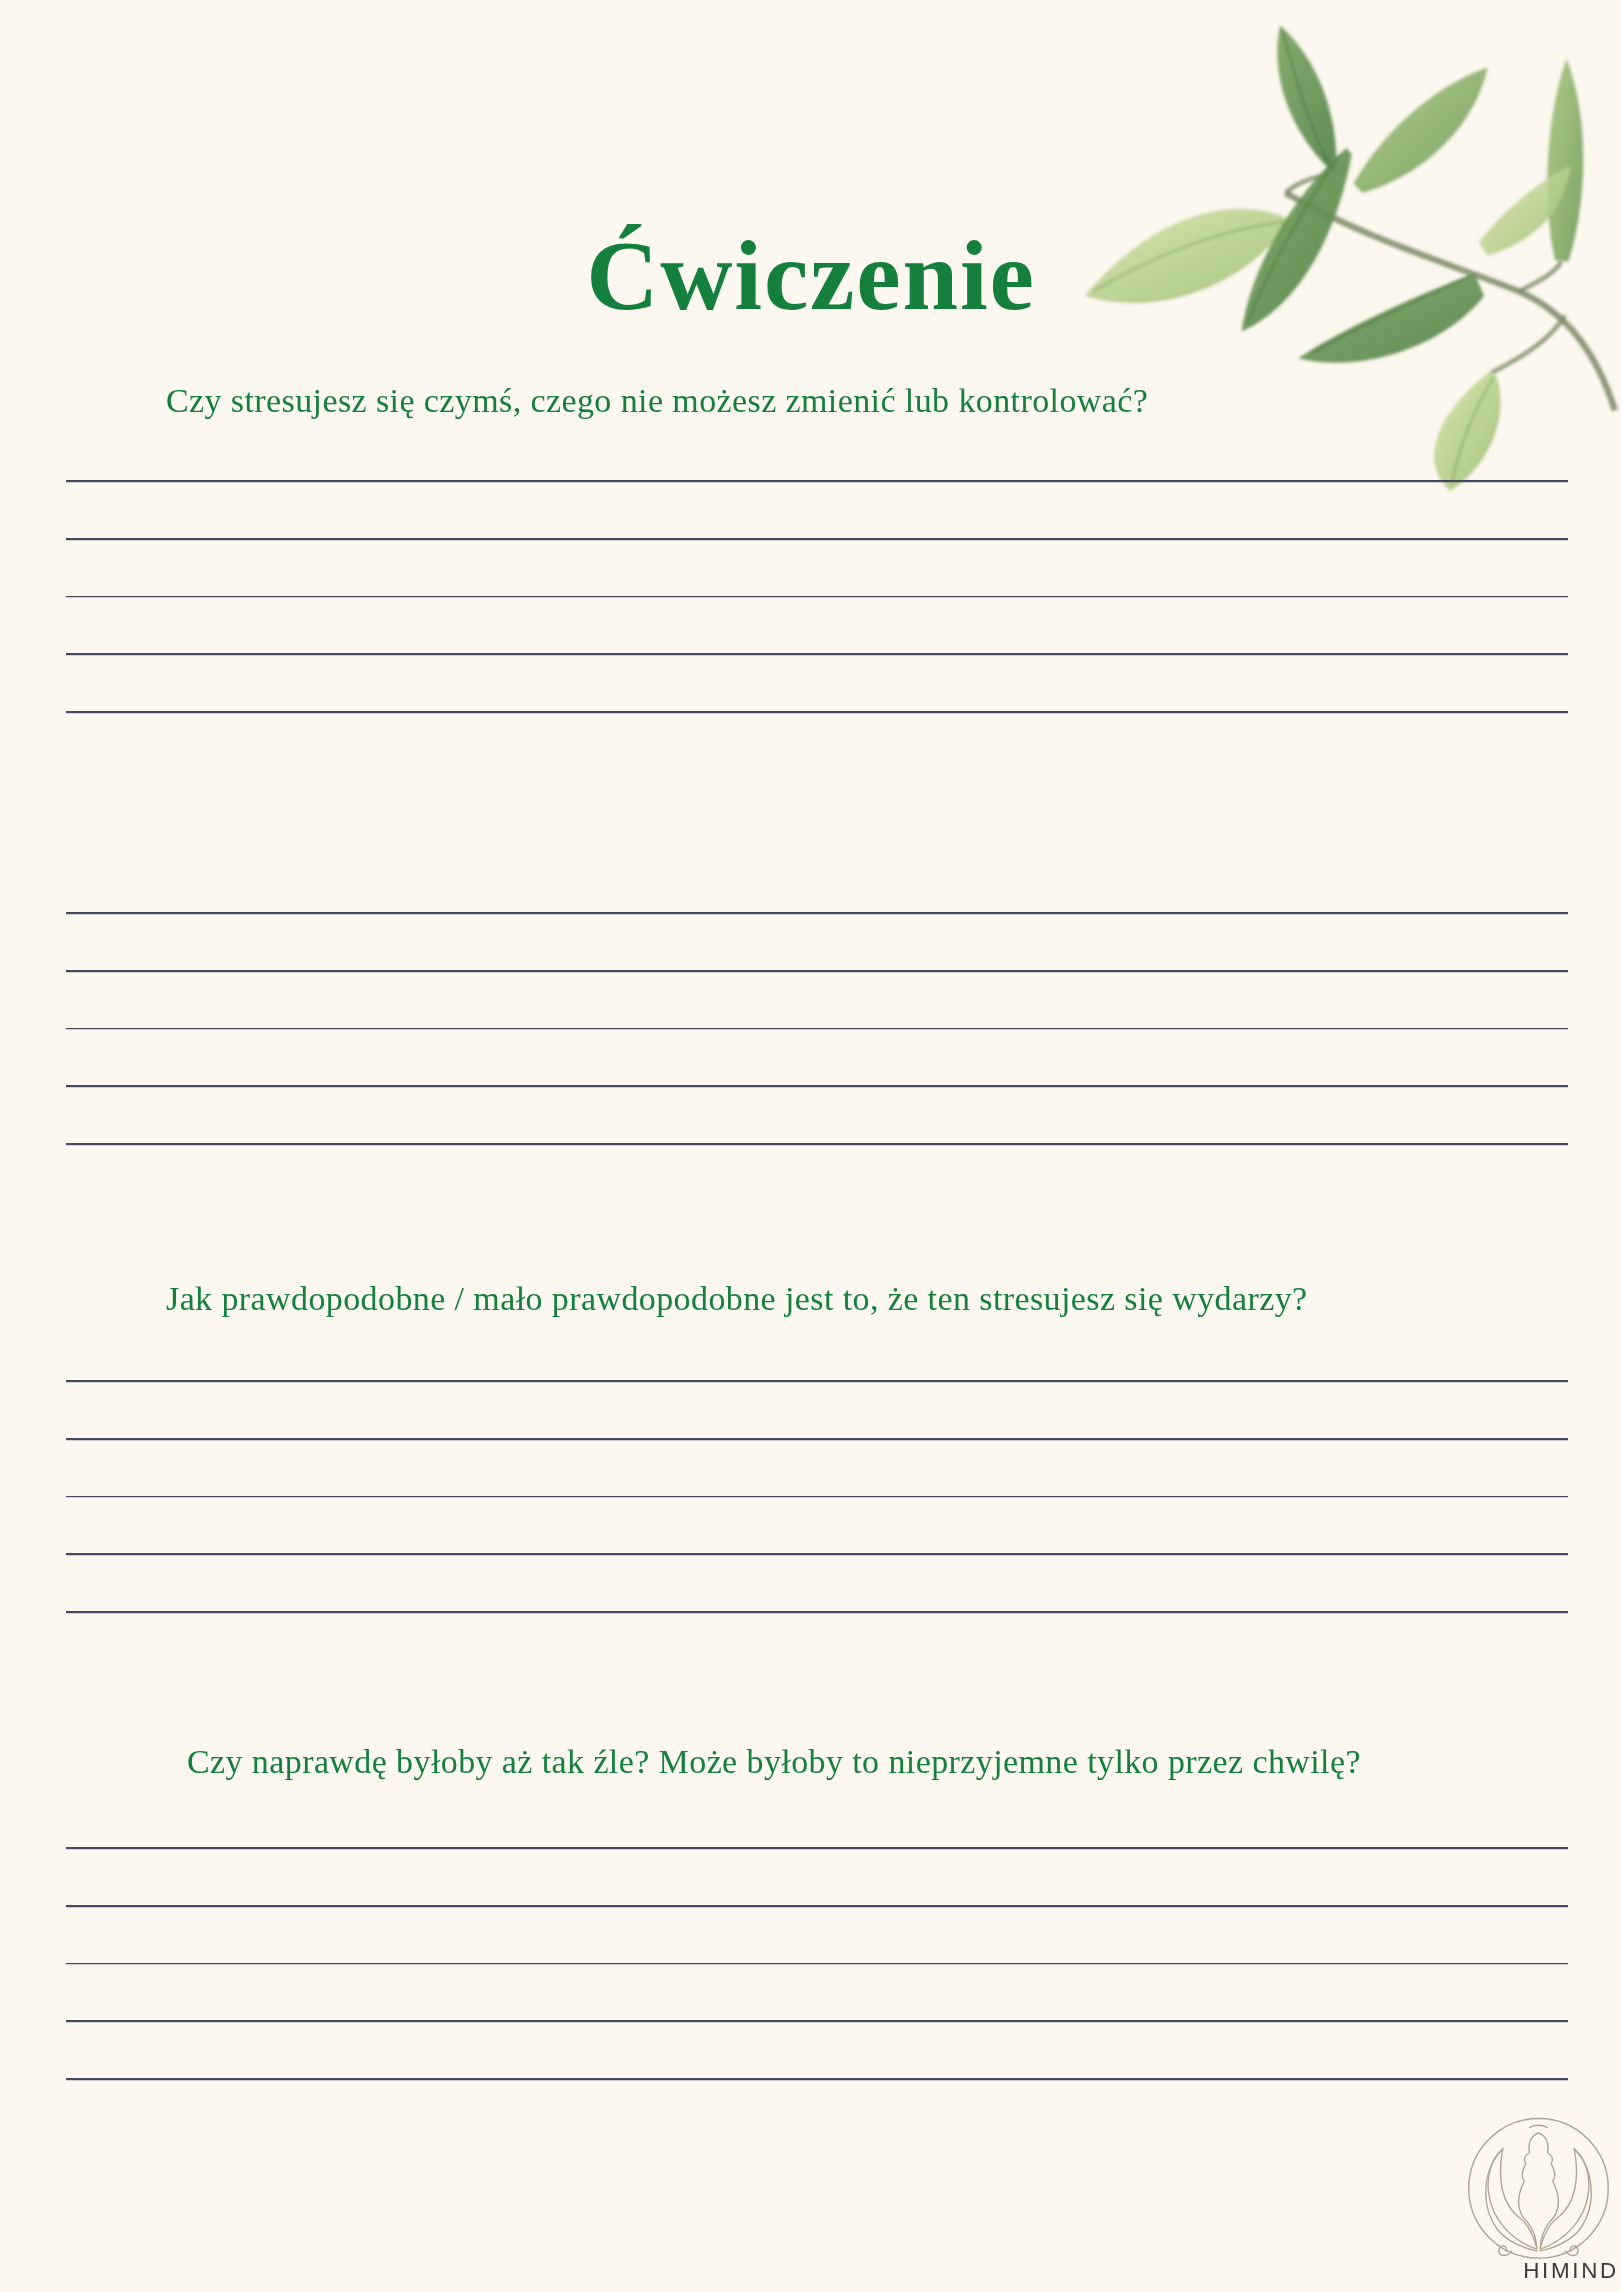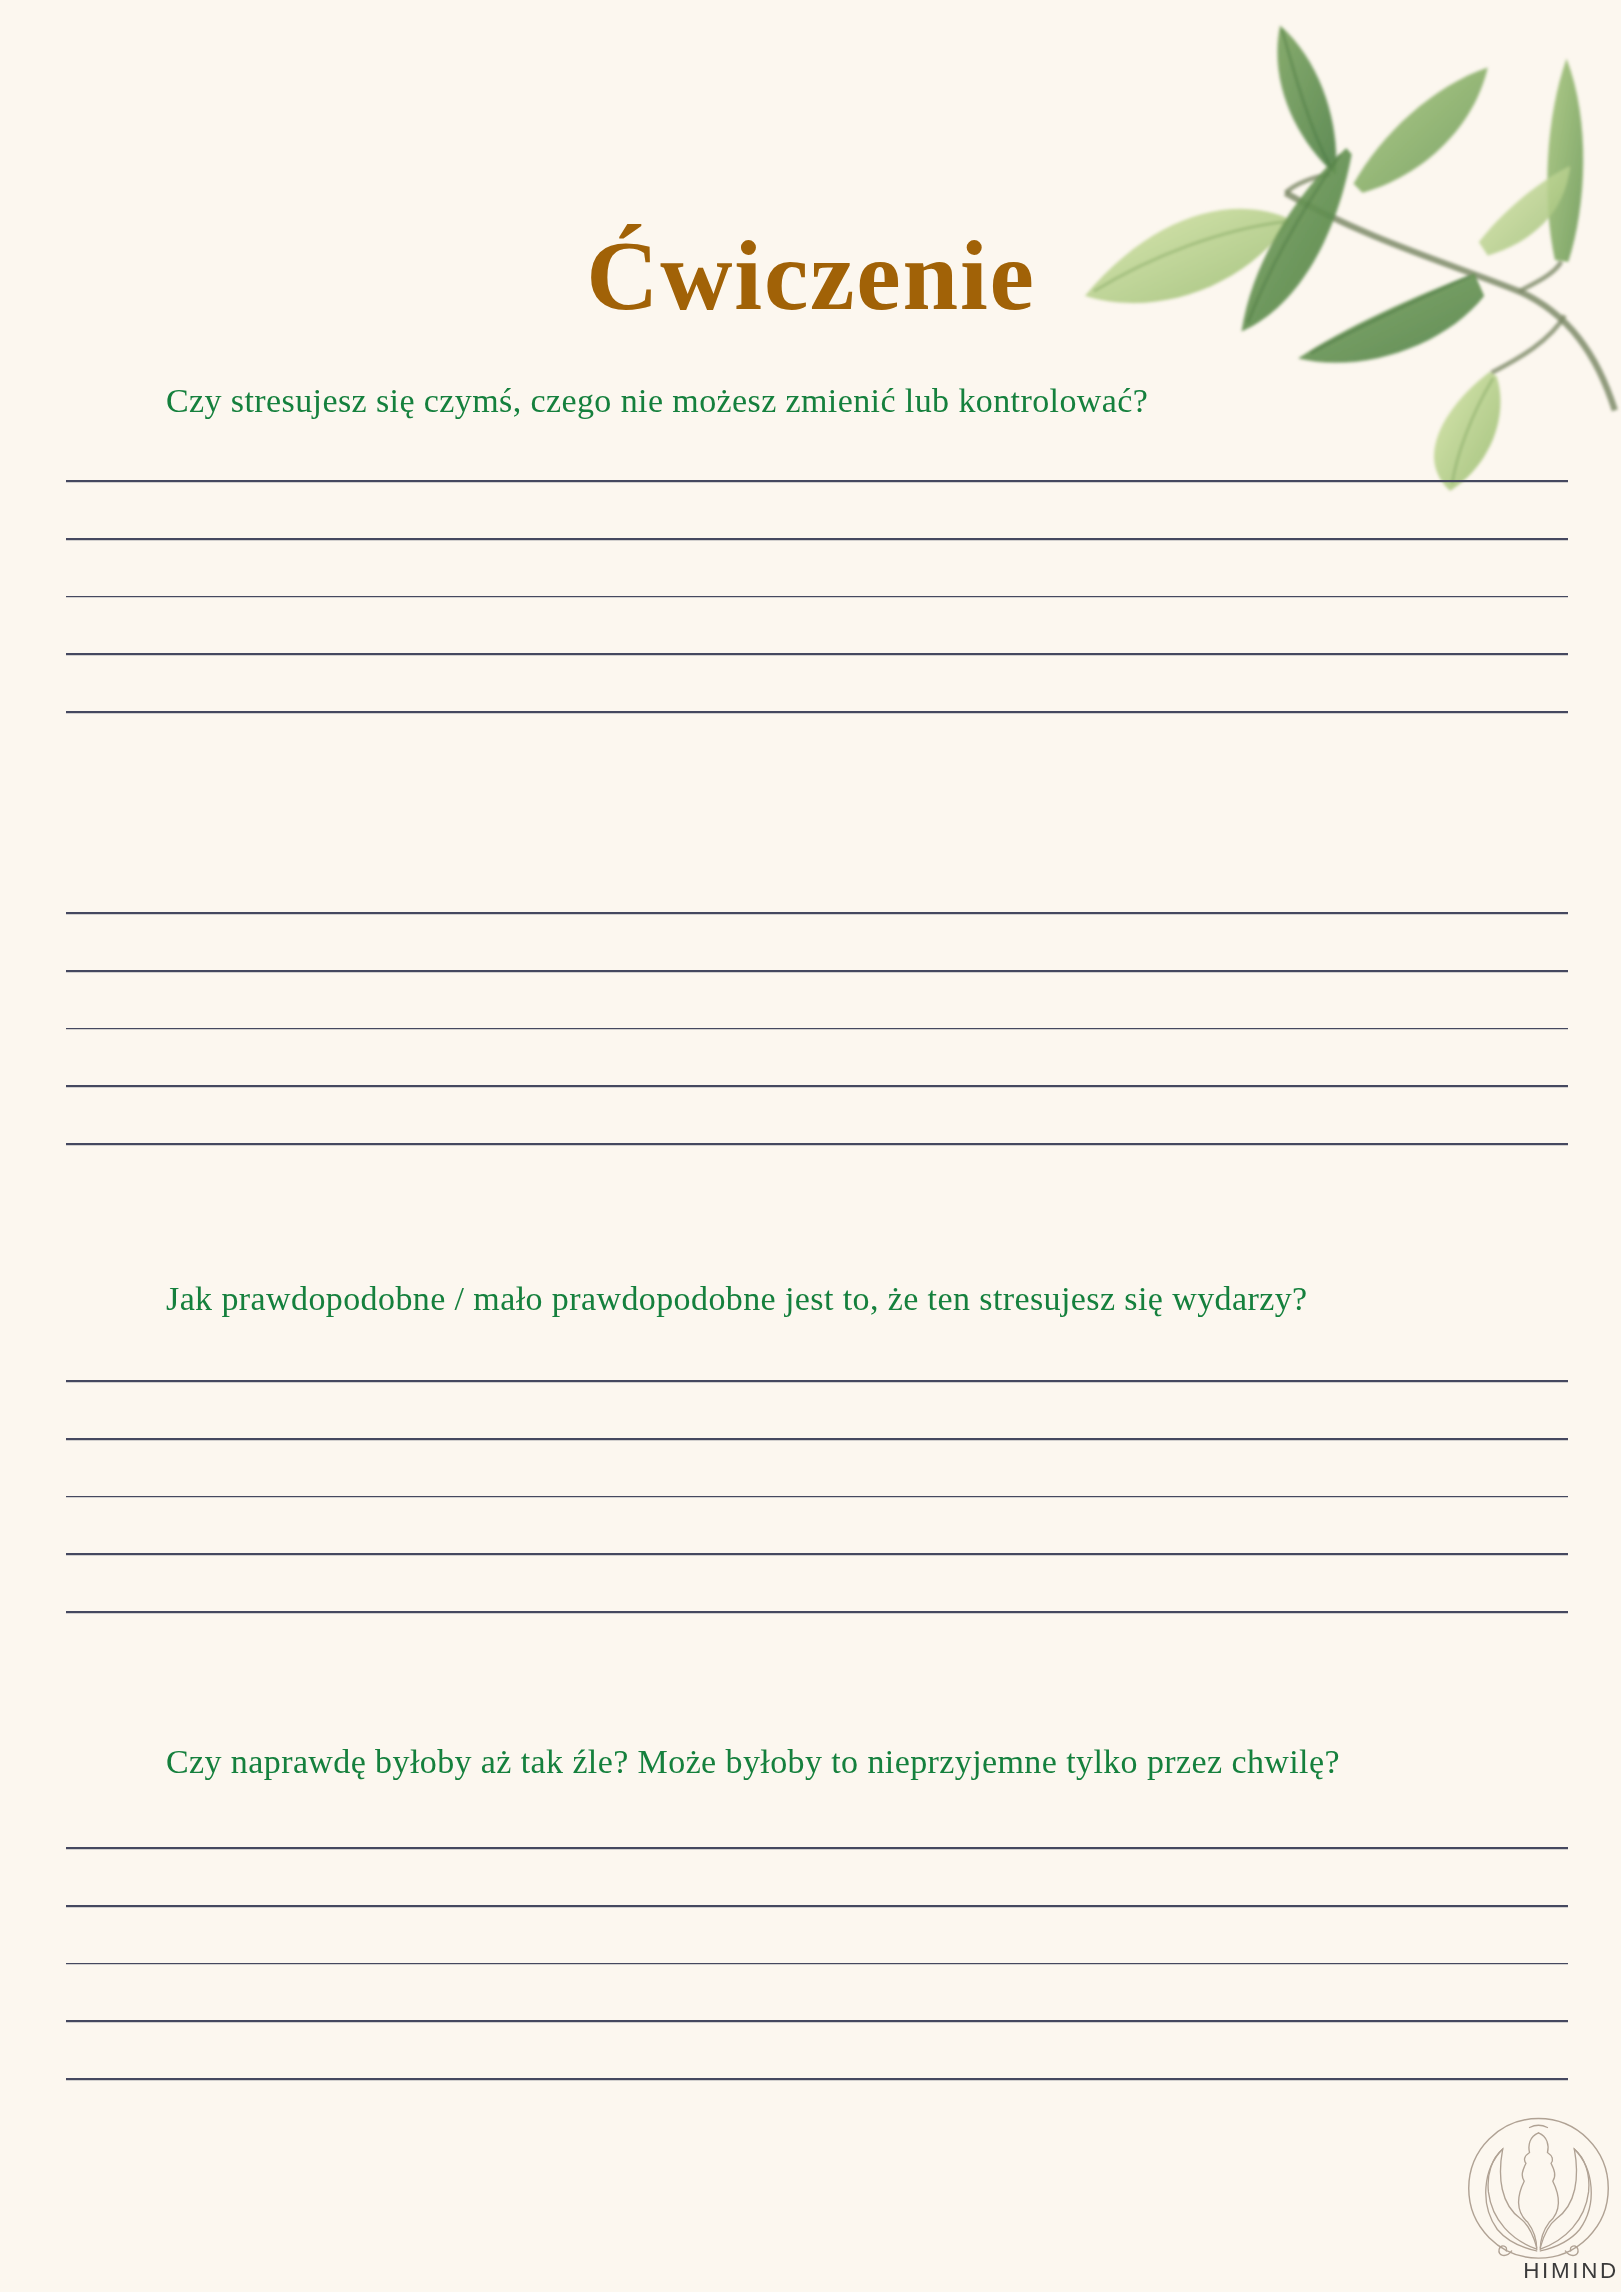--- a/index.html
+++ b/index.html
@@ -14,35 +14,35 @@
   .title {
     position: absolute;
     top: 159px;
     left: 0;
     width: 100%;
     text-align: center;
     font-size: 100px;
     font-weight: 700;
     line-height: 1;
     letter-spacing: 1.8px;
-    color: #a16207;
+    color: #15803d;
   }
   .question {
     position: absolute;
     left: 166px;
     font-size: 34px;
     line-height: 1;
     letter-spacing: 0.4px;
     color: #15803d;
     white-space: nowrap;
   }
   .q1 { top: 350px; }
   .q2 { top: 780px; }
   .q3 { top: 1248px; }
-  .q4 { top: 1711px; }
+  .q4 { top: 1711px; margin-left: 21px; }
   .lines {
     position: absolute;
     left: 66px;
     width: 1502px;
   }
   .b1 { top: 480px; }
   .b2 { top: 912px; }
   .b3 { top: 1380px; }
   .b4 { top: 1847px; }
   .rule {

